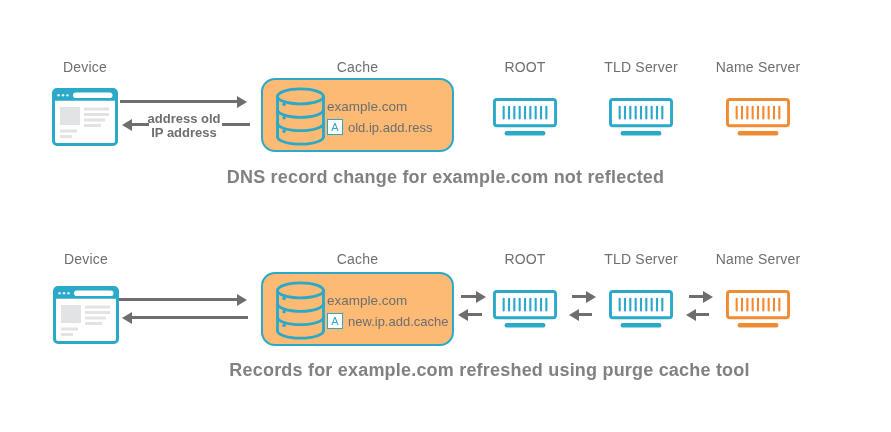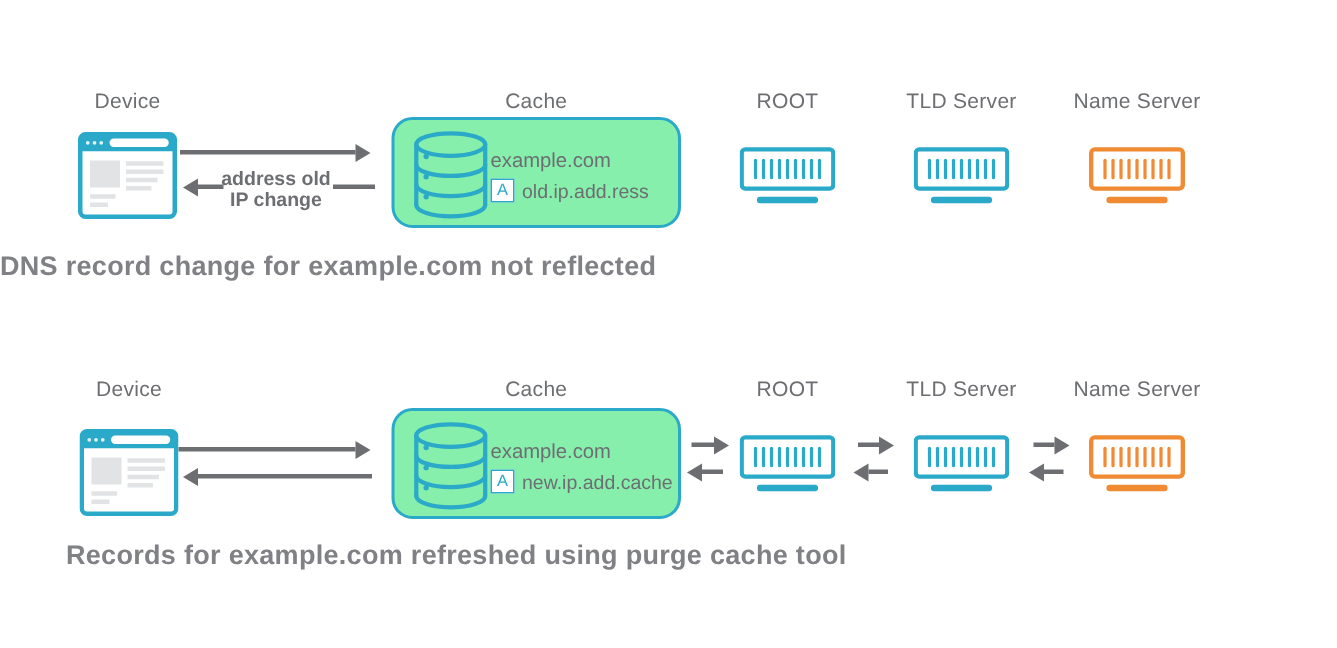--- a/index.html
+++ b/index.html
@@ -3,30 +3,30 @@
 <meta charset="utf-8">
 <style>
   :root{
     --teal:#2AA9C9; --orange:#F08A33; --arrow:#6D6E71; --label:#6D6E71;
     --caption:#808184; --record_text:#6D6E71; --browser_content:#E2E3E4;
   }
   html,body{margin:0;padding:0;background:#fff;}
   #stage{position:relative;width:891px;height:432px;background:#fff;overflow:hidden;
          font-family:Liberation Sans, sans-serif;-webkit-font-smoothing:antialiased;}
   .lbl{position:absolute;font-size:14px;letter-spacing:.2px;color:var(--label);text-align:center;white-space:nowrap;}
-  .caption{position:absolute;left:0;width:100%;text-align:left;font-size:18px;font-weight:700;color:var(--caption);letter-spacing:.2px;}
+  .caption{position:absolute;left:0;width:100%;text-align:center;font-size:18px;font-weight:700;color:var(--caption);letter-spacing:.2px;}
   .icon{position:absolute;display:block;}
   .teal{color:var(--teal);} .orange{color:var(--orange);}
   .arr{position:absolute;height:3px;background:var(--arrow);}
   .arr.r::after{content:"";position:absolute;right:-10px;top:50%;transform:translateY(-50%);
     border-left:10px solid var(--arrow);border-top:6px solid transparent;border-bottom:6px solid transparent;}
   .arr.l::before{content:"";position:absolute;left:-10px;top:50%;transform:translateY(-50%);
     border-right:10px solid var(--arrow);border-top:6px solid transparent;border-bottom:6px solid transparent;}
   .cachebox{position:absolute;left:261px;width:193px;height:74px;border:2px solid var(--teal);
-    border-radius:14px;background:#86efac;box-sizing:border-box;}
+    border-radius:14px;background:#fdba74;box-sizing:border-box;}
   .cache-domain{position:absolute;left:64px;top:19px;font-size:13.5px;color:var(--record_text);white-space:nowrap;}
   .rec{position:absolute;left:64px;top:39px;display:flex;align-items:center;gap:5px;}
   .rec-type{width:16px;height:16px;box-sizing:border-box;border:1.5px solid var(--teal);color:var(--teal);
     font-size:11px;display:flex;align-items:center;justify-content:center;background:#fff;}
   .rec-val{font-size:13px;color:var(--record_text);white-space:nowrap;}
   .return-label{position:absolute;left:146px;top:112px;width:76px;text-align:center;
     font-size:13px;font-weight:600;color:var(--arrow);line-height:14px;white-space:nowrap;}
 </style>
 </head>
 <body>
@@ -82,21 +82,21 @@
   <div>
     <div class="lbl" style="left:52px;top:59px;width:66px;">Device</div>
     <svg class="icon teal" style="left:52px;top:88px;" width="66" height="58">
         <use href="#sym-browser"></use>
       </svg>
 
     <div class="arr r" style="left:120px;top:100px;width:117px;"></div>
     <div class="arr l" style="left:132px;top:123px;width:17px;"></div>
     <div class="return-label">
       <div>address old</div>
-      <div>IP change</div>
+      <div>IP address</div>
     </div>
     <div class="arr" style="left:222px;top:123px;width:28px;"></div>
 
     <div class="lbl" style="left:261px;top:59px;width:193px;">Cache</div>
     <div class="cachebox" style="top:78px;">
       <svg class="icon teal" style="left:11px;top:7px;" width="53" height="60">
           <use href="#sym-db"></use>
         </svg>
       <div class="cache-domain">example.com</div>
       <div class="rec">

